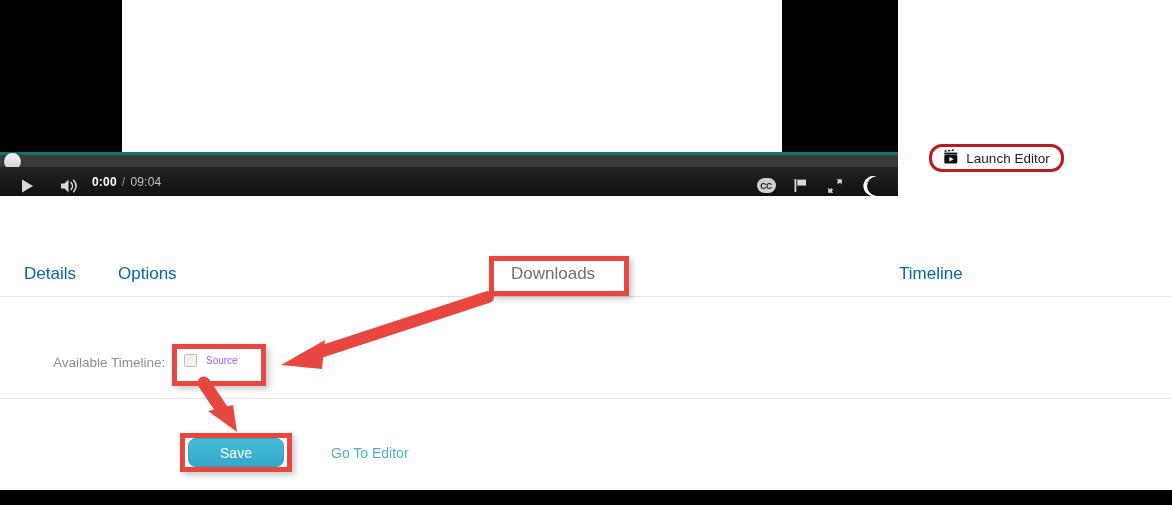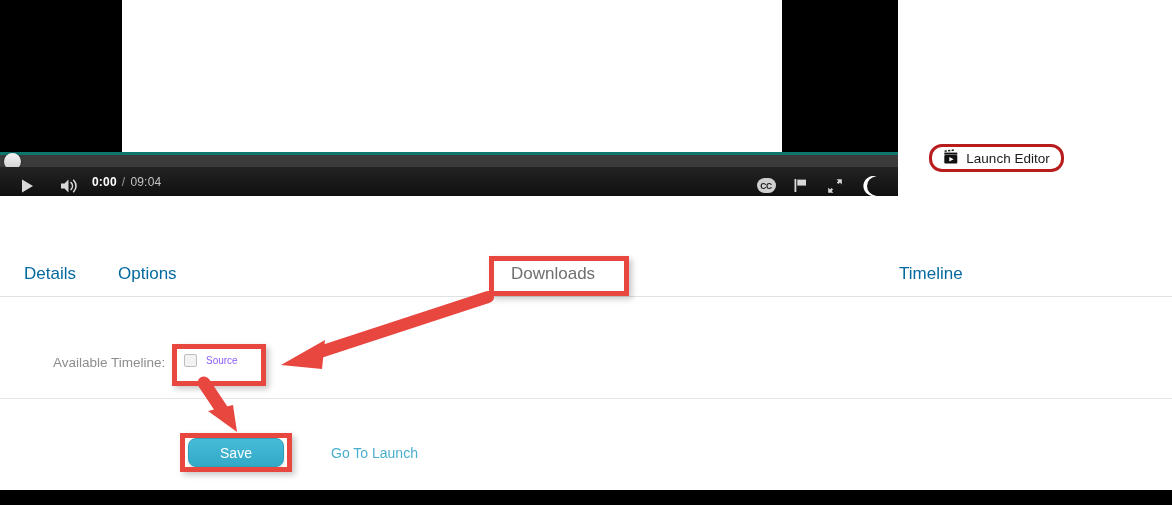--- a/index.html
+++ b/index.html
@@ -361,21 +361,21 @@
 
 <div class="format-option">
   <span class="cbox"></span>
   <span class="format-option-label">Source</span>
 </div>
 
 <div class="save-button">
   <span>Save</span>
 </div>
 <div class="go-to-media">
-  <span>Go To Launch</span>
+  <span>Go To Editor</span>
 </div>
 
 <div class="bottom-bar"></div>
 
 <div class="anno-box shadowed" style="left:489px; top:256px; width:140px; height:40px;"></div>
 
 <div class="anno-box shadowed" style="left:172px; top:344px; width:94px; height:42px;"></div>
 
 <div class="anno-box shadowed" style="left:180px; top:433px; width:112px; height:39px;"></div>
 

